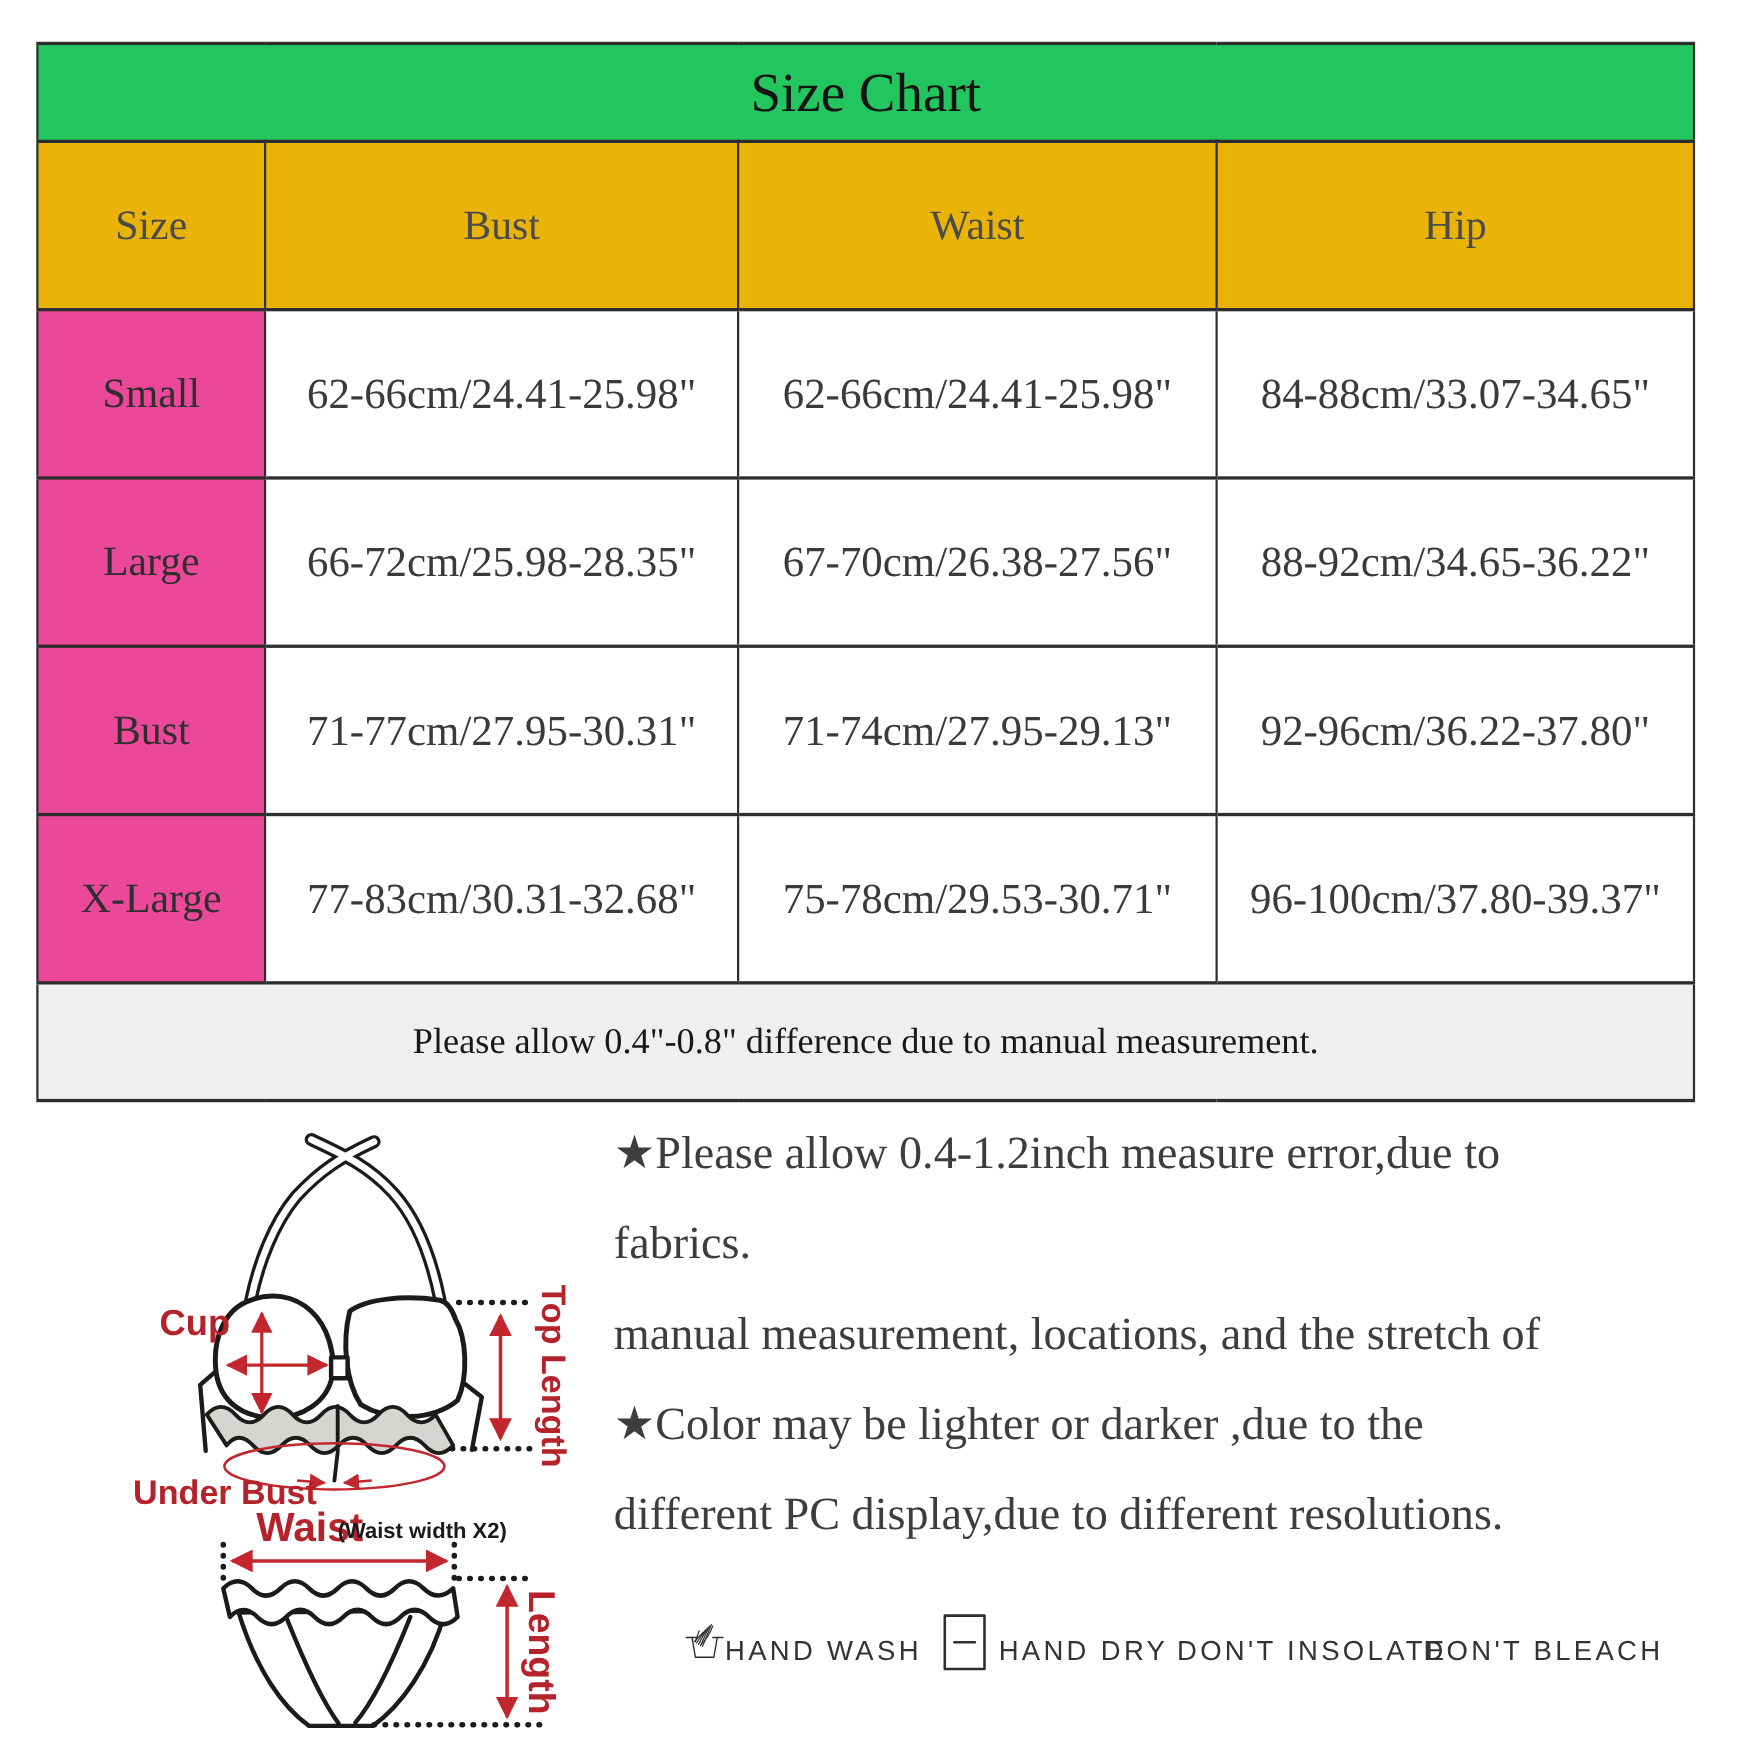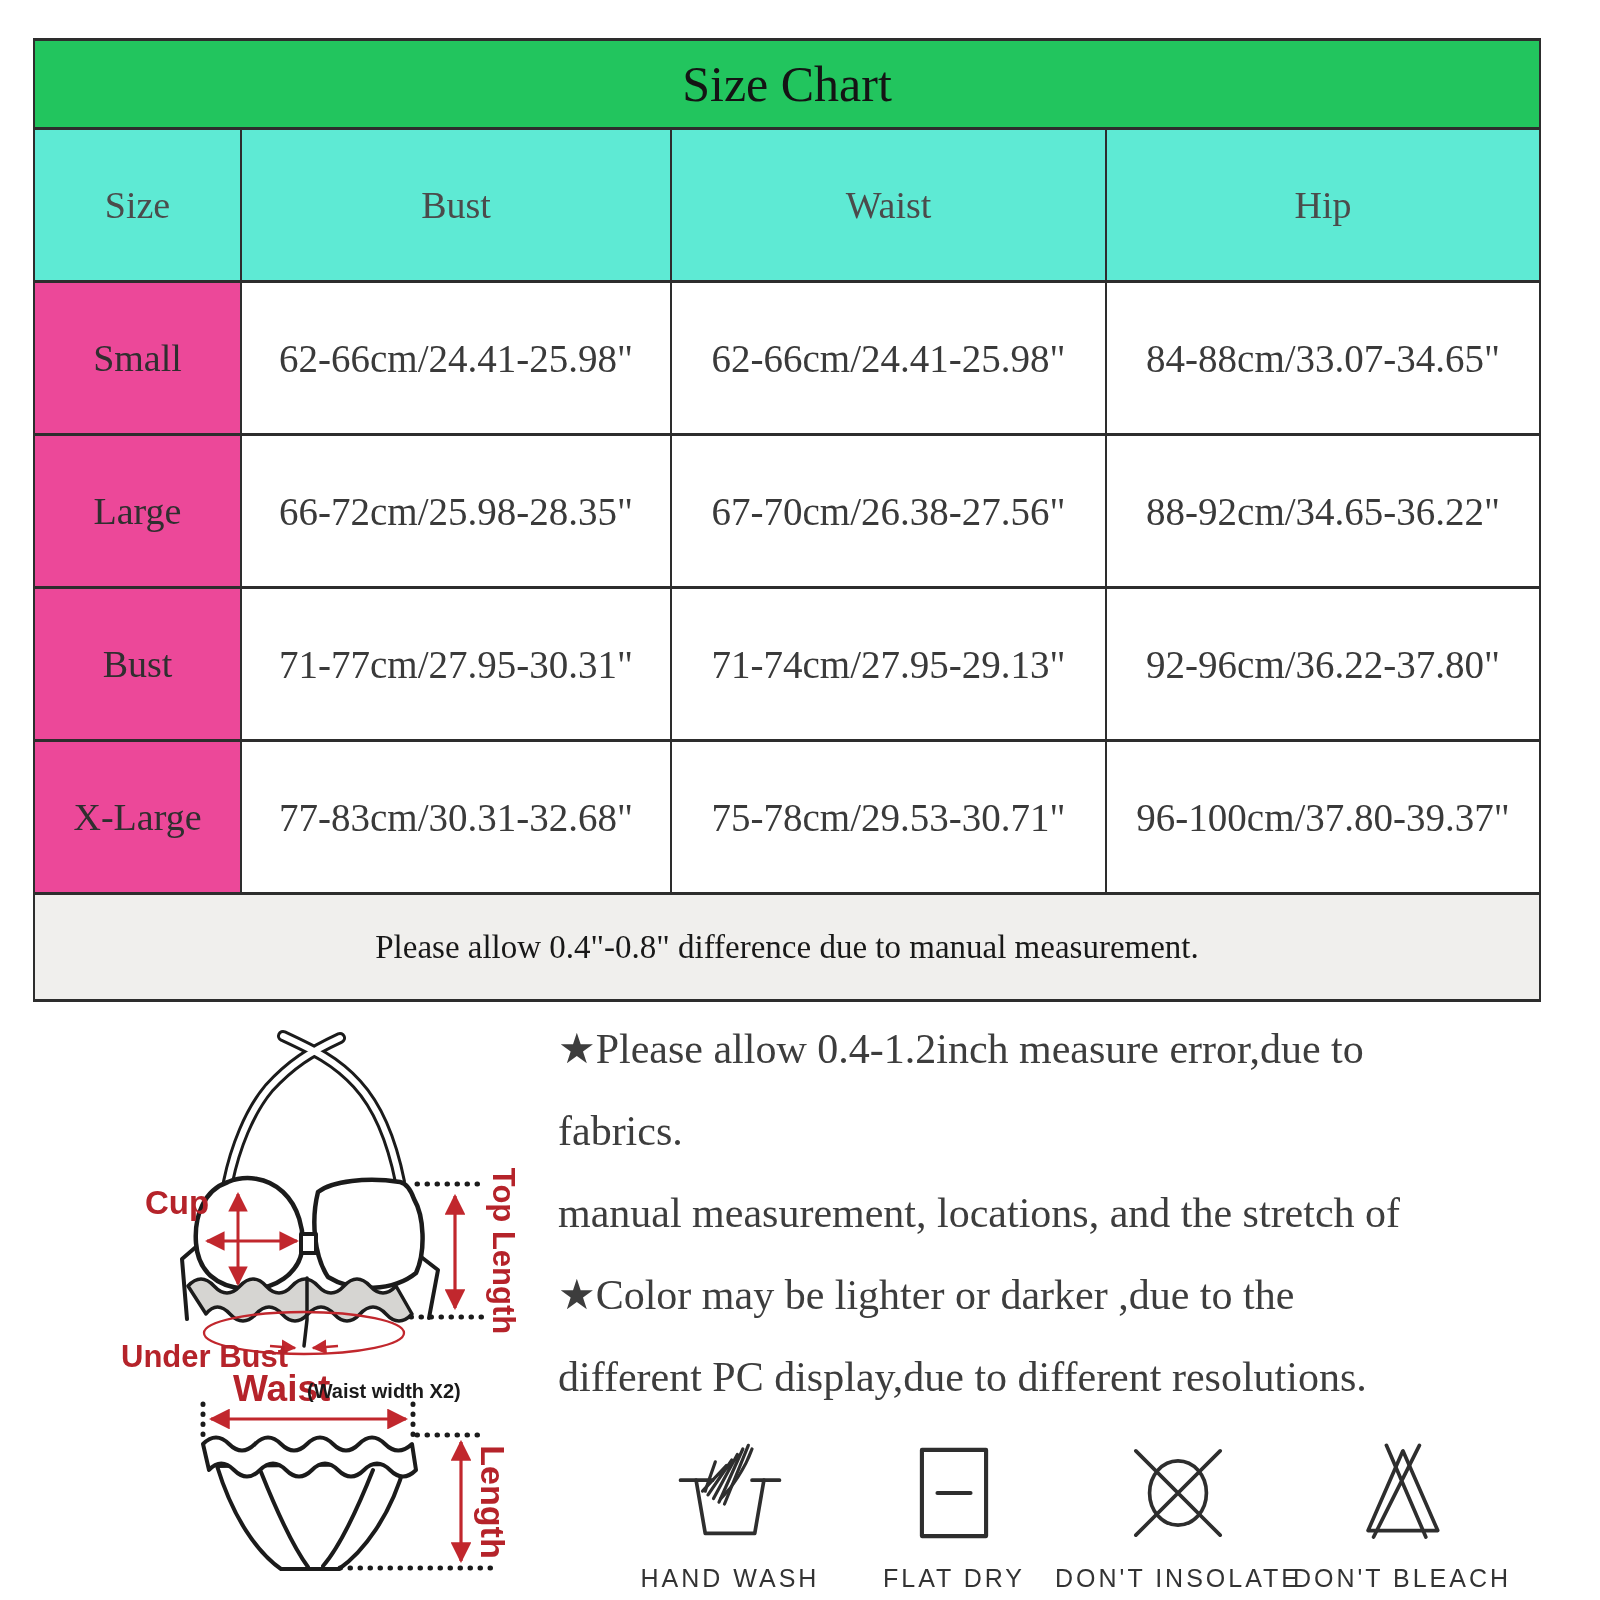--- a/index.html
+++ b/index.html
@@ -14,41 +14,41 @@
     position:absolute; left:33px; top:38px; width:1506px;
     border-collapse:collapse; table-layout:fixed;
   }
   table.size-chart th, table.size-chart td {
     border:2px solid #2d2d2d;
     border-top-width:3px; border-bottom-width:3px;
     text-align:center; vertical-align:middle;
     font-weight:normal; padding:0;
   }
   .title-cell  { height:86px;  background:#22c55e; font-size:50px; color:#141414; }
-  .head-cell   { height:150px; background:#5eead4; font-size:38px; color:#4b4b4b; }
+  .head-cell   { height:150px; background:#eab308; font-size:38px; color:#4b4b4b; }
   .size-cell   { background:#ec4899; font-size:38px; color:#2f2f2f; }
   .data-cell   { height:150px; background:#ffffff; font-size:39px; color:#3a3a3a; }
   .foot-cell   { height:104px; background:#f0efed; font-size:33px; color:#181818; }
 
   
   .notes {
     position:absolute; left:558px; top:1008px; width:1000px;
     font-size:42px; color:#3d3d3d;
   }
   .notes .line { line-height:82px; white-space:nowrap; }
 
   
   .diagram { position:absolute; left:55px; top:1020px; }
 
   
   .care-icons {
     position:absolute; left:622px; top:1438px; width:888px;
     display:flex; justify-content:space-between;
   }
-  .care-item { width:216px; display:flex; flex-direction:column; align-items:center; }
+  .care-item { width:216px; display:flex; flex-direction:row; align-items:center; }
   .care-item svg { width:110px; height:110px; }
   .care-label {
     margin-top:16px;
     font-family:"Liberation Sans", sans-serif;
     font-size:25px; letter-spacing:3px; font-weight:500;
     color:#333333; white-space:nowrap;
   }
 </style>
 </head>
 <body>
@@ -185,21 +185,21 @@
       <path d="M84,12 C 76,34 62,54 50,66 M44,26 C 40,38 36,48 33,58" stroke-width="3.5"></path>
     </svg>
     <div class="care-label">HAND WASH</div>
   </div>
 
   <div class="care-item">
     <svg viewBox="0 0 120 120" fill="none" stroke="#2e2e2e" stroke-linecap="round" stroke-linejoin="round">
       <rect x="25" y="13" width="70" height="94" stroke-width="4.5"></rect>
       <line x1="42" y1="60" x2="78" y2="60" stroke-width="4.5"></line>
     </svg>
-    <div class="care-label">FLAT DRY</div>
+    <div class="care-label">HAND DRY</div>
   </div>
 
   <div class="care-item">
     <svg viewBox="0 0 120 120" fill="none" stroke="#2e2e2e" stroke-linecap="round" stroke-linejoin="round">
       <ellipse cx="60" cy="60" rx="31" ry="35" stroke-width="4"></ellipse>
       <path d="M14,14 L106,106 M106,14 L14,106" stroke-width="4"></path>
     </svg>
     <div class="care-label">DON'T INSOLATE</div>
   </div>
 

